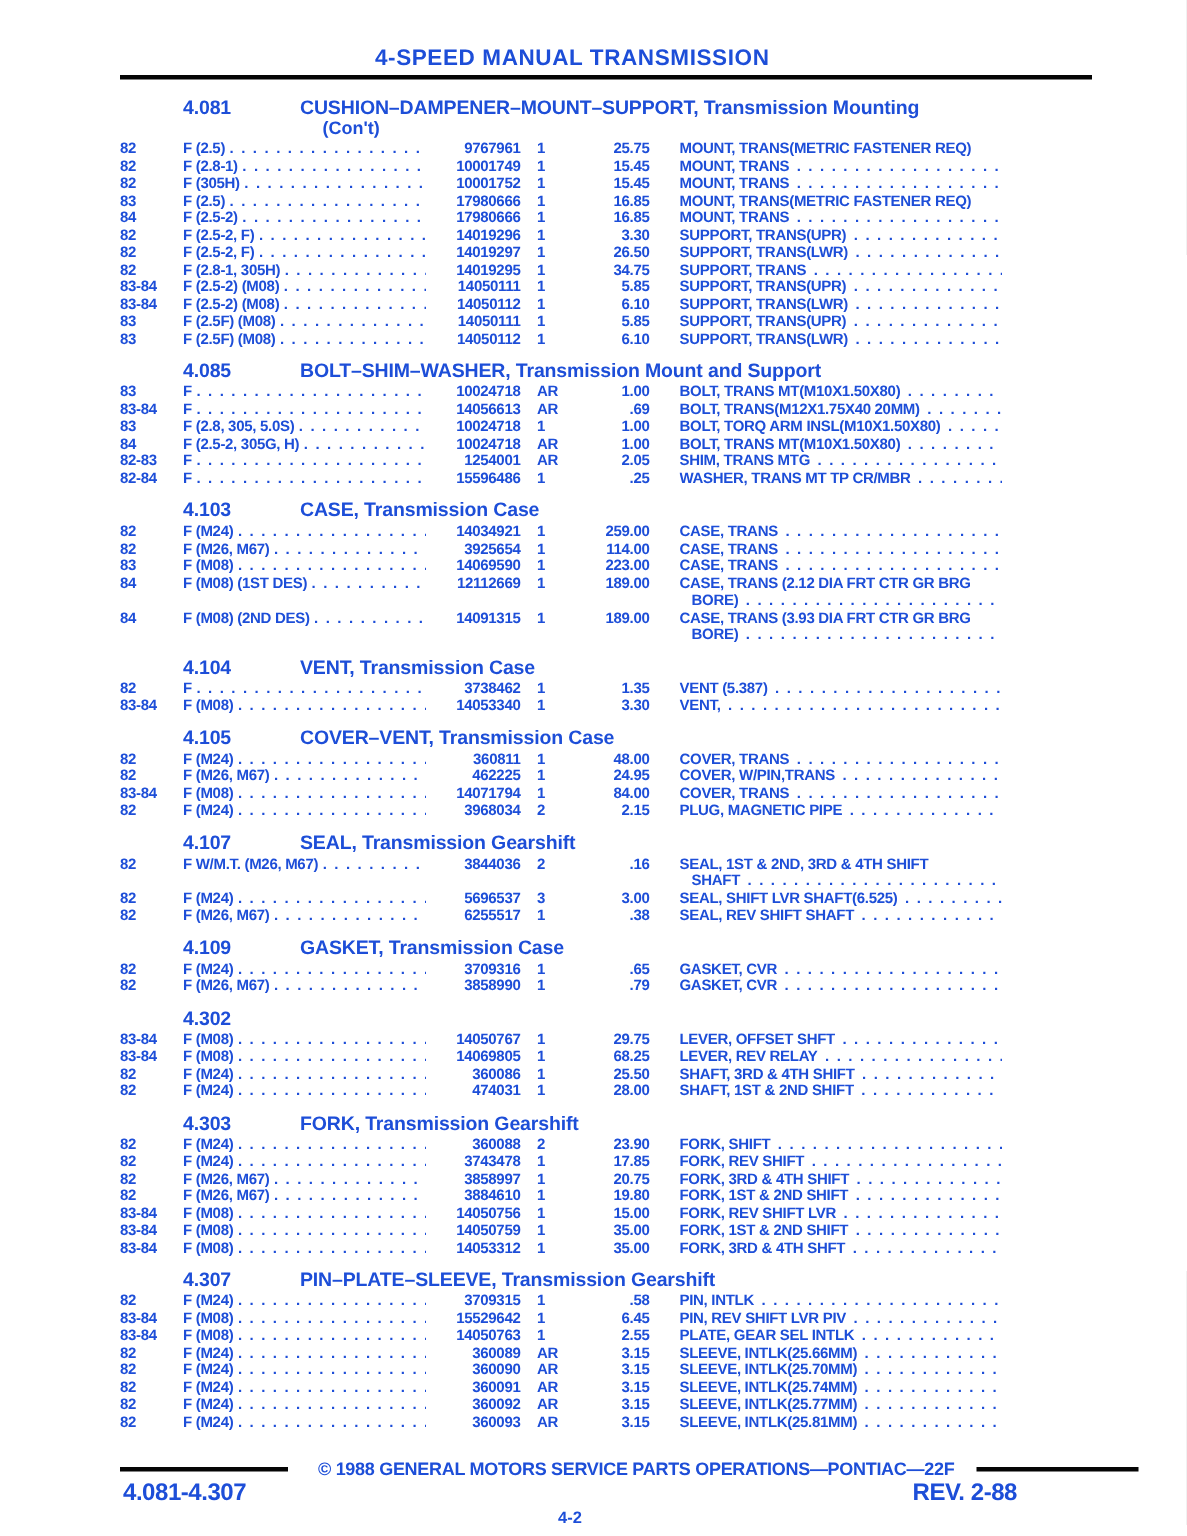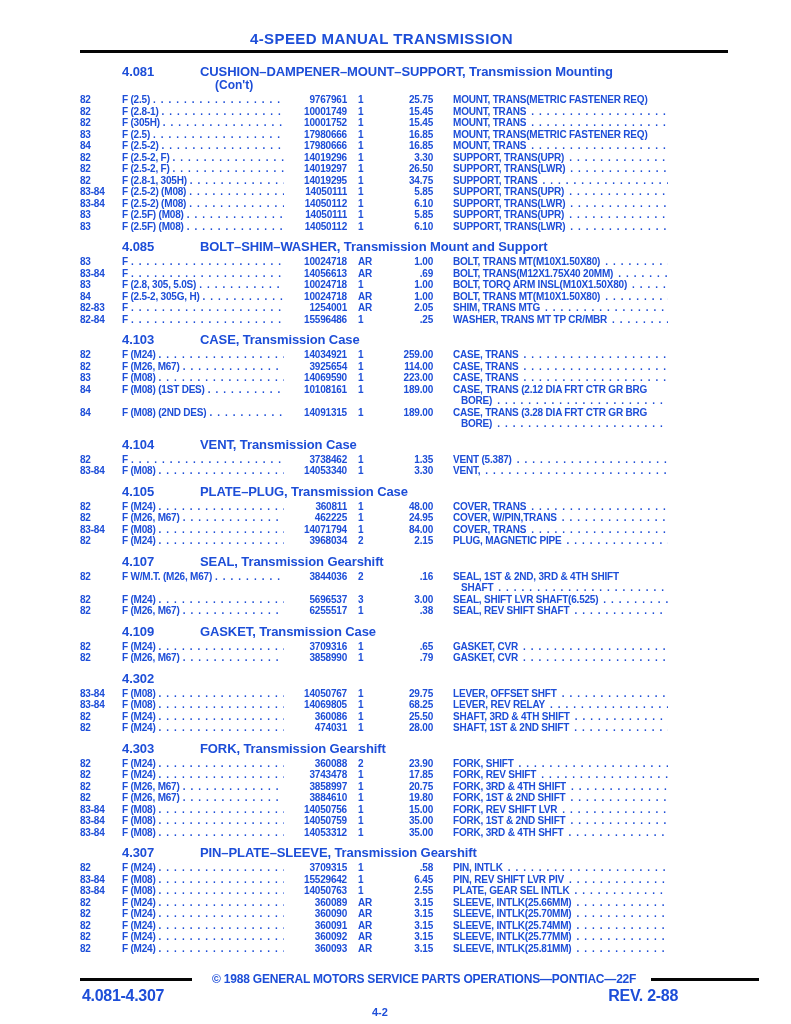--- a/index.html
+++ b/index.html
@@ -460,21 +460,21 @@
               </span>
             </span>
   </div>
 
   <div class="row">
     <span class="c-year">84</span>
     <span class="c-desc">
       <span class="t">F (M08) (1ST DES)</span>
       <span class="lead"></span>
     </span>
-    <span class="c-part">10108161</span>
+    <span class="c-part">12112669</span>
     <span class="c-qty">1</span>
     <span class="c-price">189.00</span>
     <span class="c-name">
               <span class="nline">
                 <span class="t">CASE, TRANS (2.12 DIA FRT CTR GR BRG</span>
               </span>
               <span class="nline indent">
                 <span class="t">BORE)</span>
                 <span class="lead"></span>
               </span>
@@ -485,21 +485,21 @@
     <span class="c-year">84</span>
     <span class="c-desc">
       <span class="t">F (M08) (2ND DES)</span>
       <span class="lead"></span>
     </span>
     <span class="c-part">14091315</span>
     <span class="c-qty">1</span>
     <span class="c-price">189.00</span>
     <span class="c-name">
               <span class="nline">
-                <span class="t">CASE, TRANS (3.28 DIA FRT CTR GR BRG</span>
+                <span class="t">CASE, TRANS (3.93 DIA FRT CTR GR BRG</span>
               </span>
               <span class="nline indent">
                 <span class="t">BORE)</span>
                 <span class="lead"></span>
               </span>
             </span>
   </div>
 </div>
   </section>
 
@@ -542,21 +542,21 @@
                 <span class="lead"></span>
               </span>
             </span>
   </div>
 </div>
   </section>
 
   <section class="section">
     <div class="sec-head">
       <span class="sec-num">4.105</span>
-      <span class="sec-title">PLATE–PLUG, Transmission Case</span>
+      <span class="sec-title">COVER–VENT, Transmission Case</span>
     </div>
 
     <div class="rows">
   <div class="row">
     <span class="c-year">82</span>
     <span class="c-desc">
       <span class="t">F (M24)</span>
       <span class="lead"></span>
     </span>
     <span class="c-part">360811</span>

